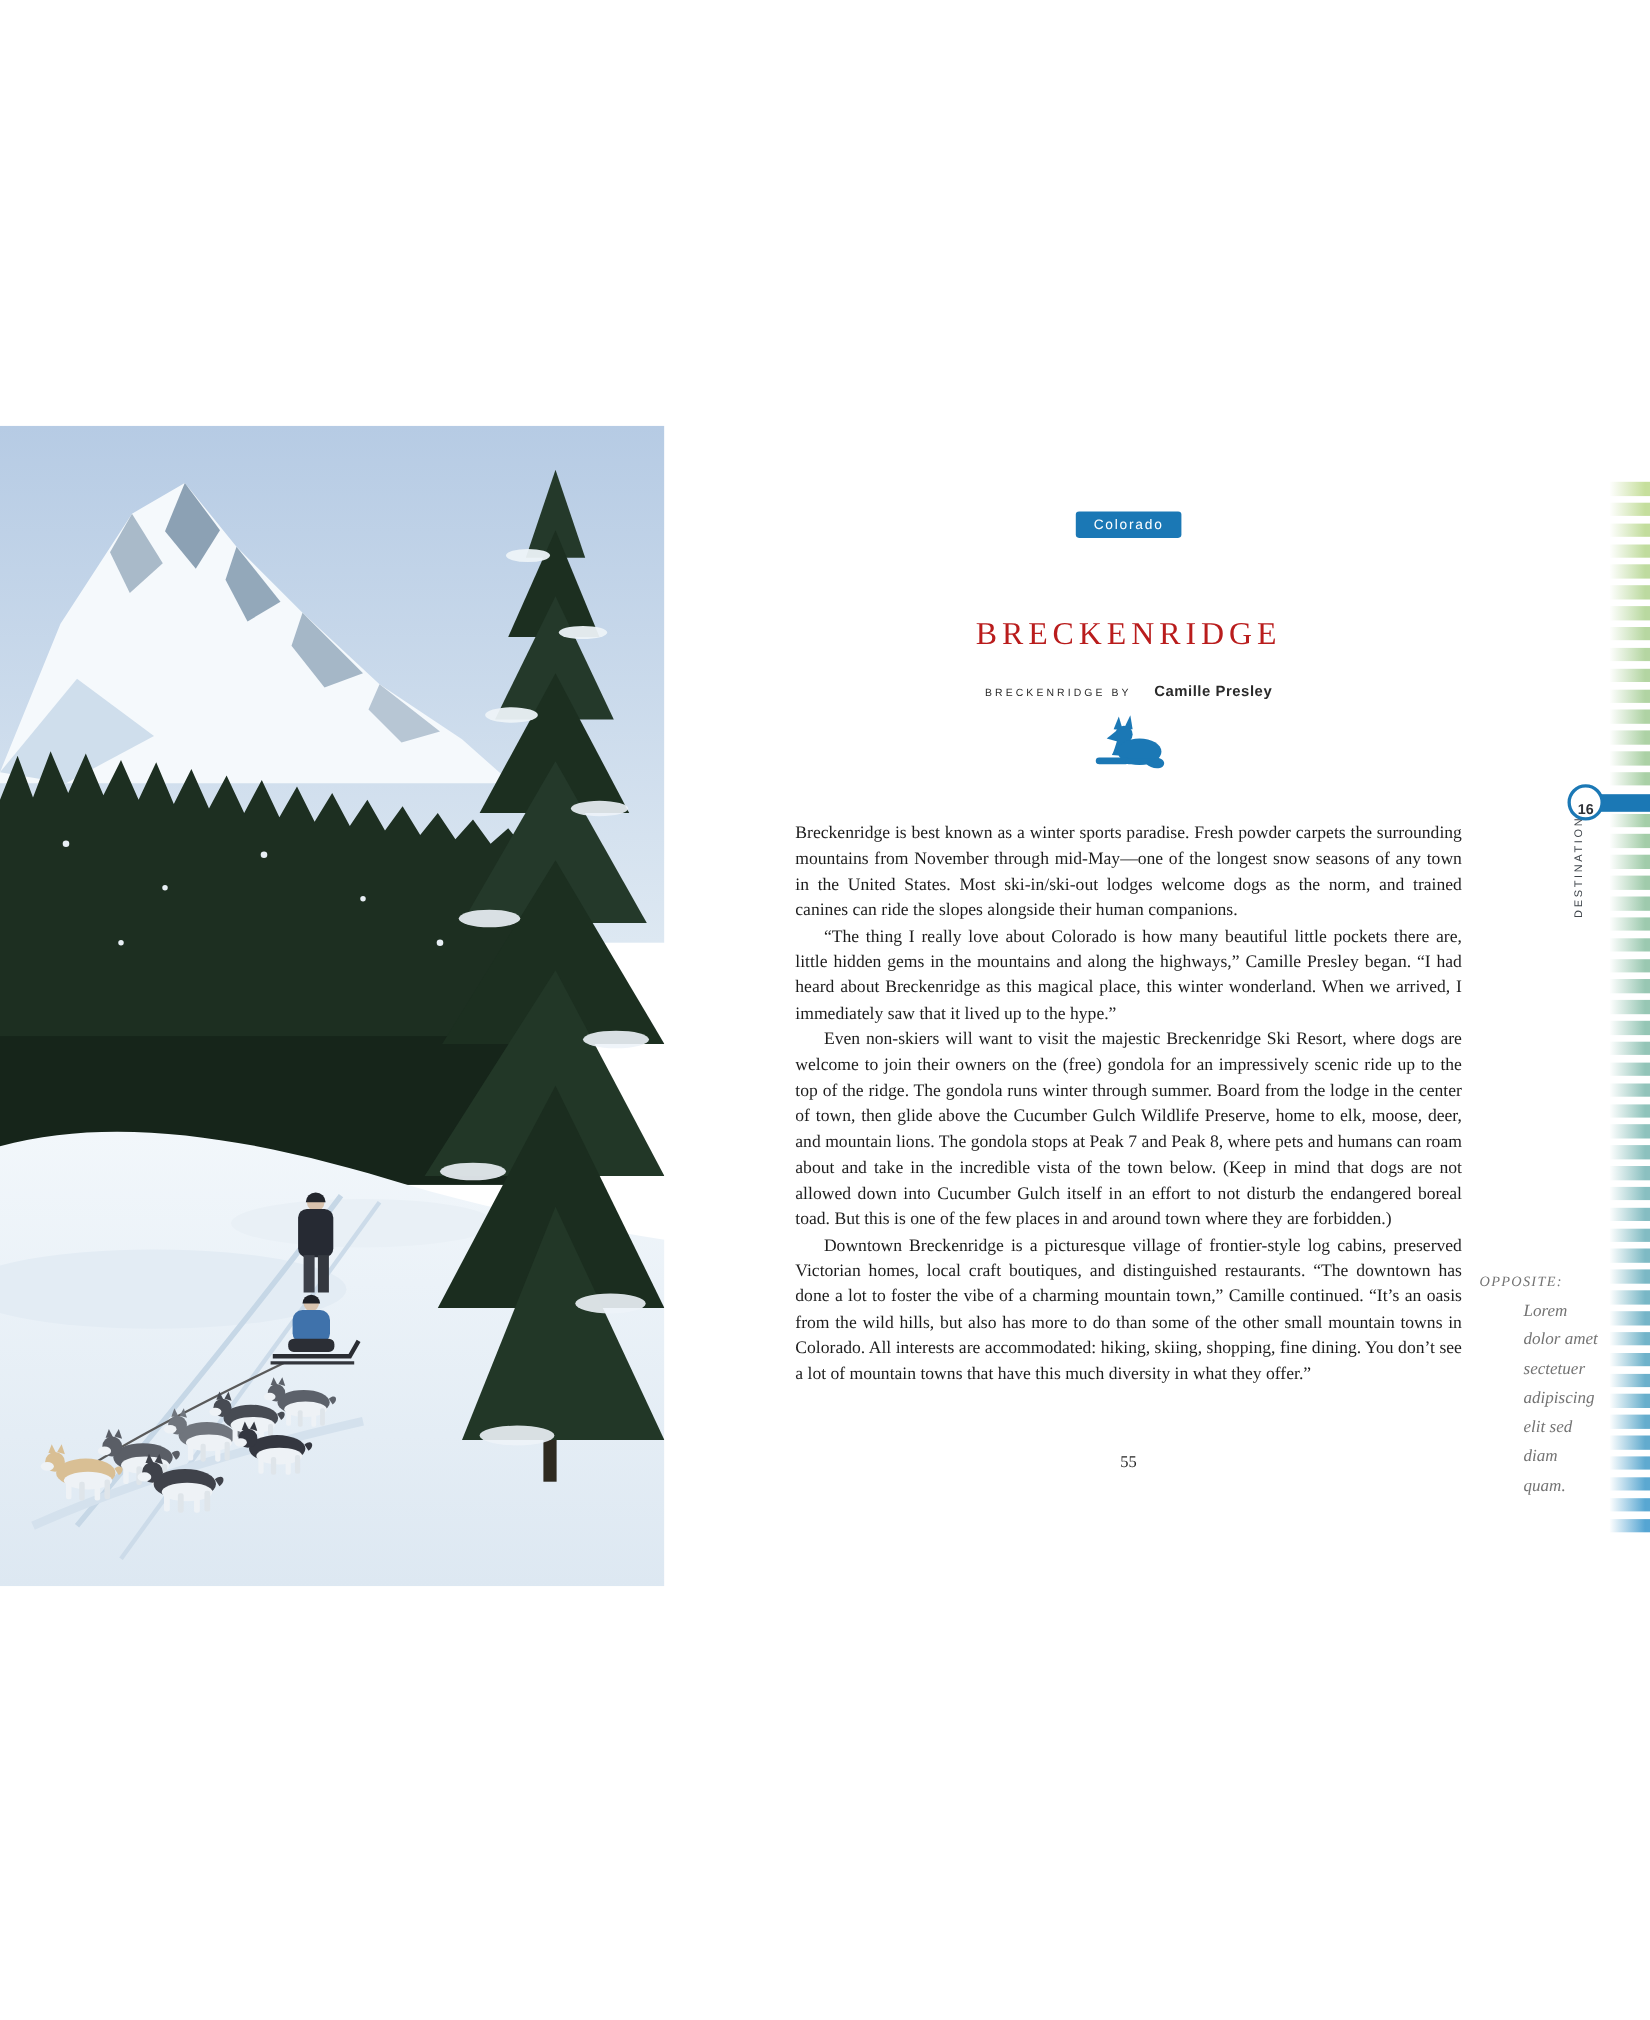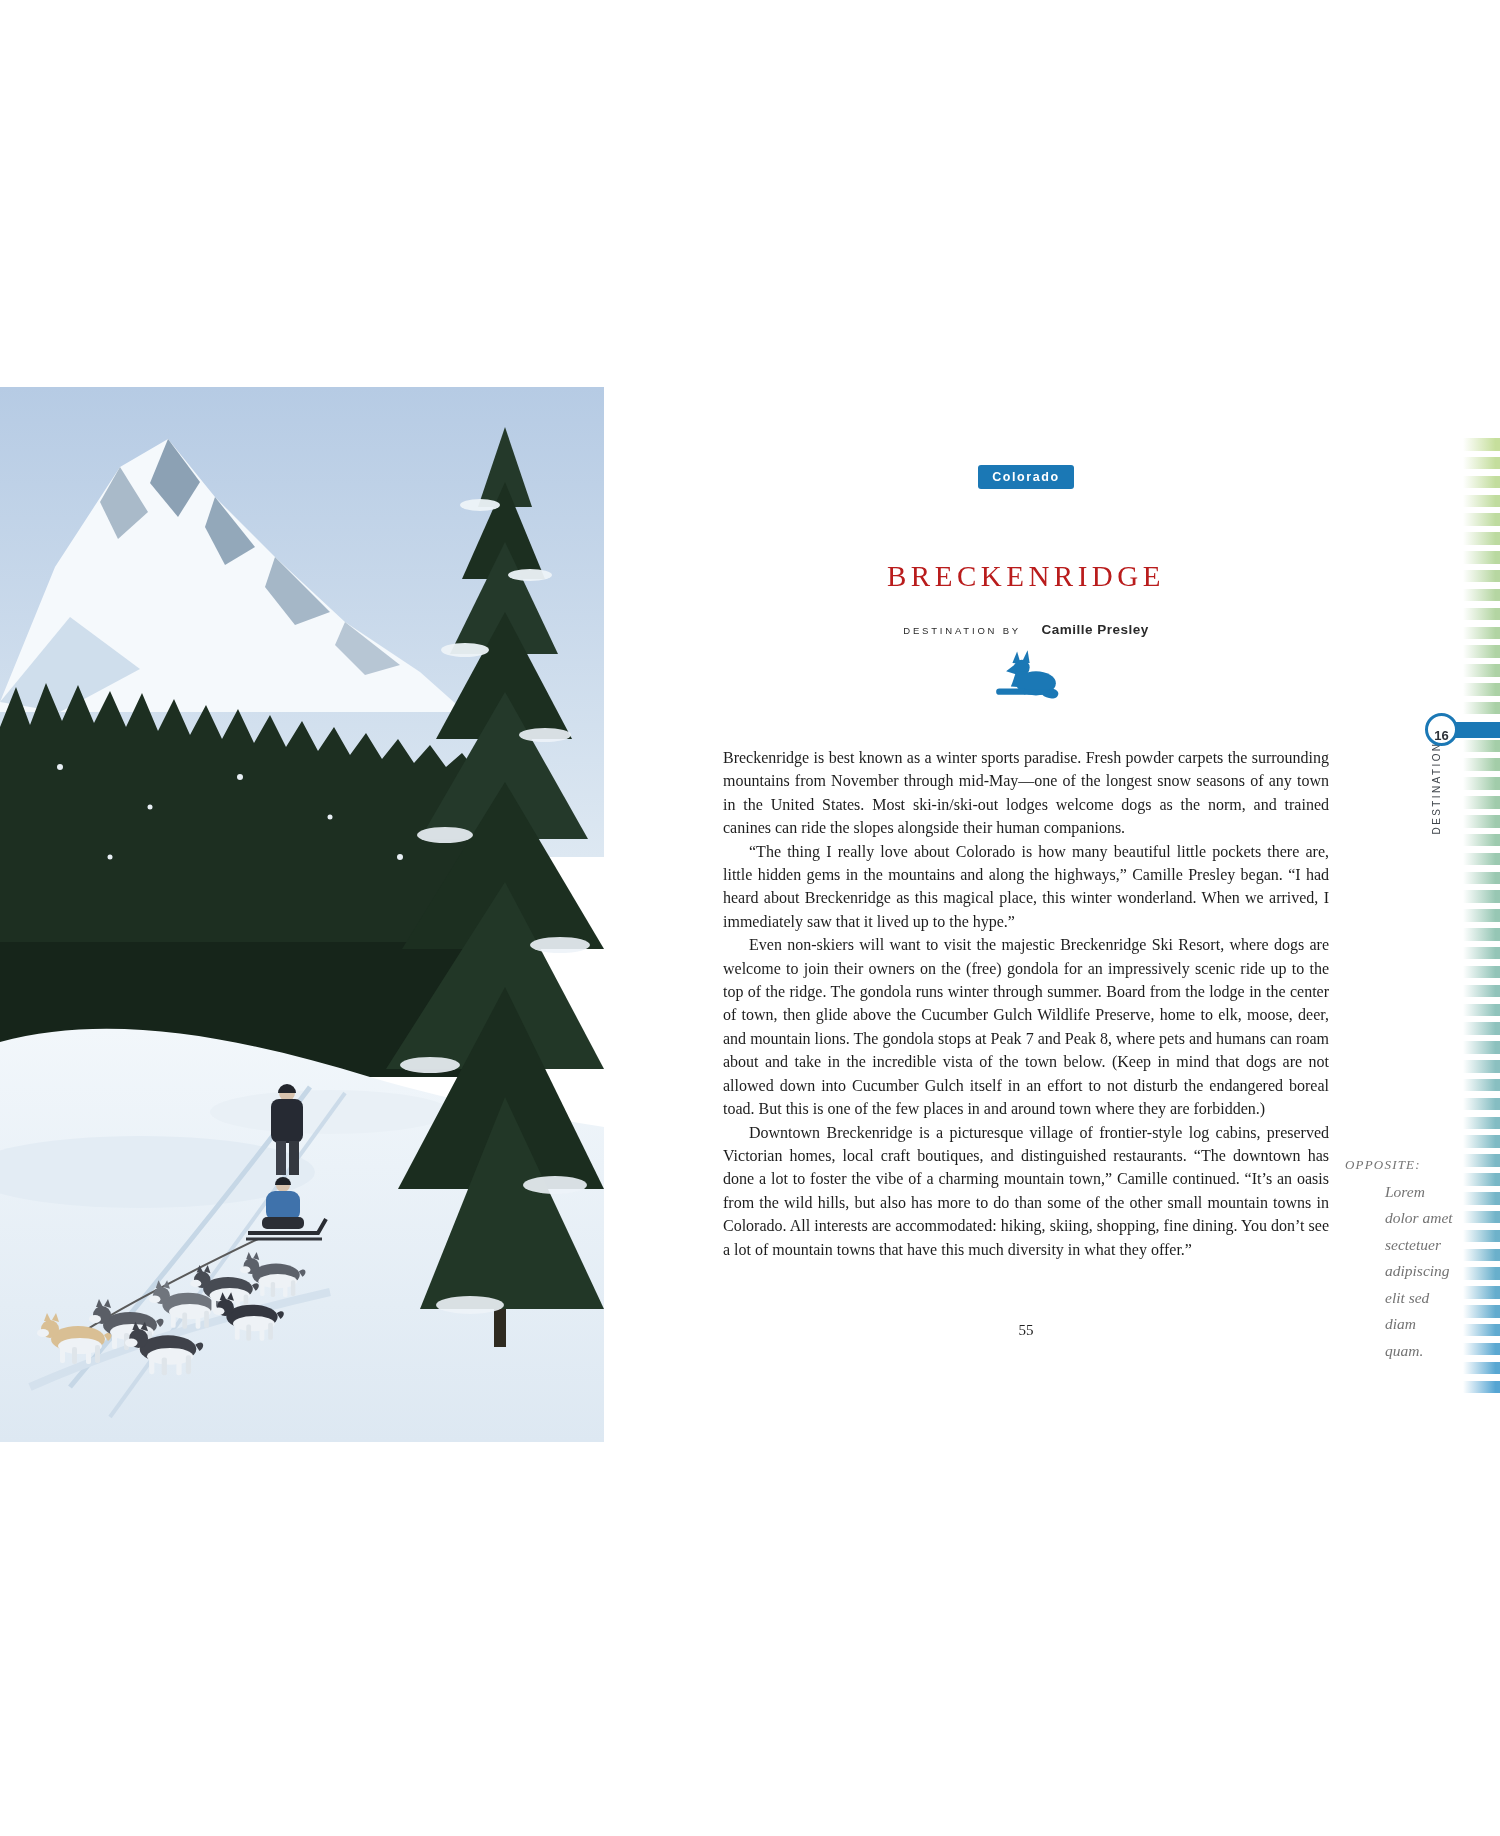--- a/index.html
+++ b/index.html
@@ -12,21 +12,21 @@
 
   
   .photo { position:absolute; left:0; top:387px; width:604px; height:1055px; }
   .photo svg { display:block; width:100%; height:100%; }
 
   
   .badge {
     position:absolute; left:978px; top:465px; width:96px; height:24px;
     background:var(--accent); border-radius:3px;
     display:flex; align-items:center; justify-content:center;
-    font-family:"Liberation Sans", sans-serif; font-size:12.5px; font-weight:bold;
+    font-family:"Liberation Sans", sans-serif; font-size:12.5px; font-weight:normal;
     letter-spacing:1.6px; color:#fff;
   }
   .title {
     position:absolute; left:723px; top:560px; width:606px; text-align:center;
     font-size:29px; letter-spacing:4.5px; color:#b91c1c; font-weight:normal;
   }
   .recommended {
     position:absolute; left:723px; top:620px; width:606px; text-align:center;
     font-family:"Liberation Sans", sans-serif; color:#2a2a2a; white-space:nowrap;
   }
@@ -261,21 +261,21 @@
     </svg>
   </div>
 
   <div class="badge">
     <span>Colorado</span>
   </div>
 
   <h1 class="title">BRECKENRIDGE</h1>
 
   <div class="recommended">
-    <span class="rec-label">DESTINATION BY</span>
+    <span class="rec-label">BRECKENRIDGE BY</span>
     <span class="rec-name">Camille Presley</span>
   </div>
 
   <div class="dog-icon">
     <svg viewBox="0 0 126 100" xmlns="http://www.w3.org/2000/svg">
       <g fill="currentColor">
         <polygon points="46,3 53,27 37,25"></polygon>
         <polygon points="66,1 70,25 54,26"></polygon>
         <ellipse cx="55" cy="34" rx="15" ry="15"></ellipse>
         <polygon points="43,27 25,41 45,47"></polygon>

